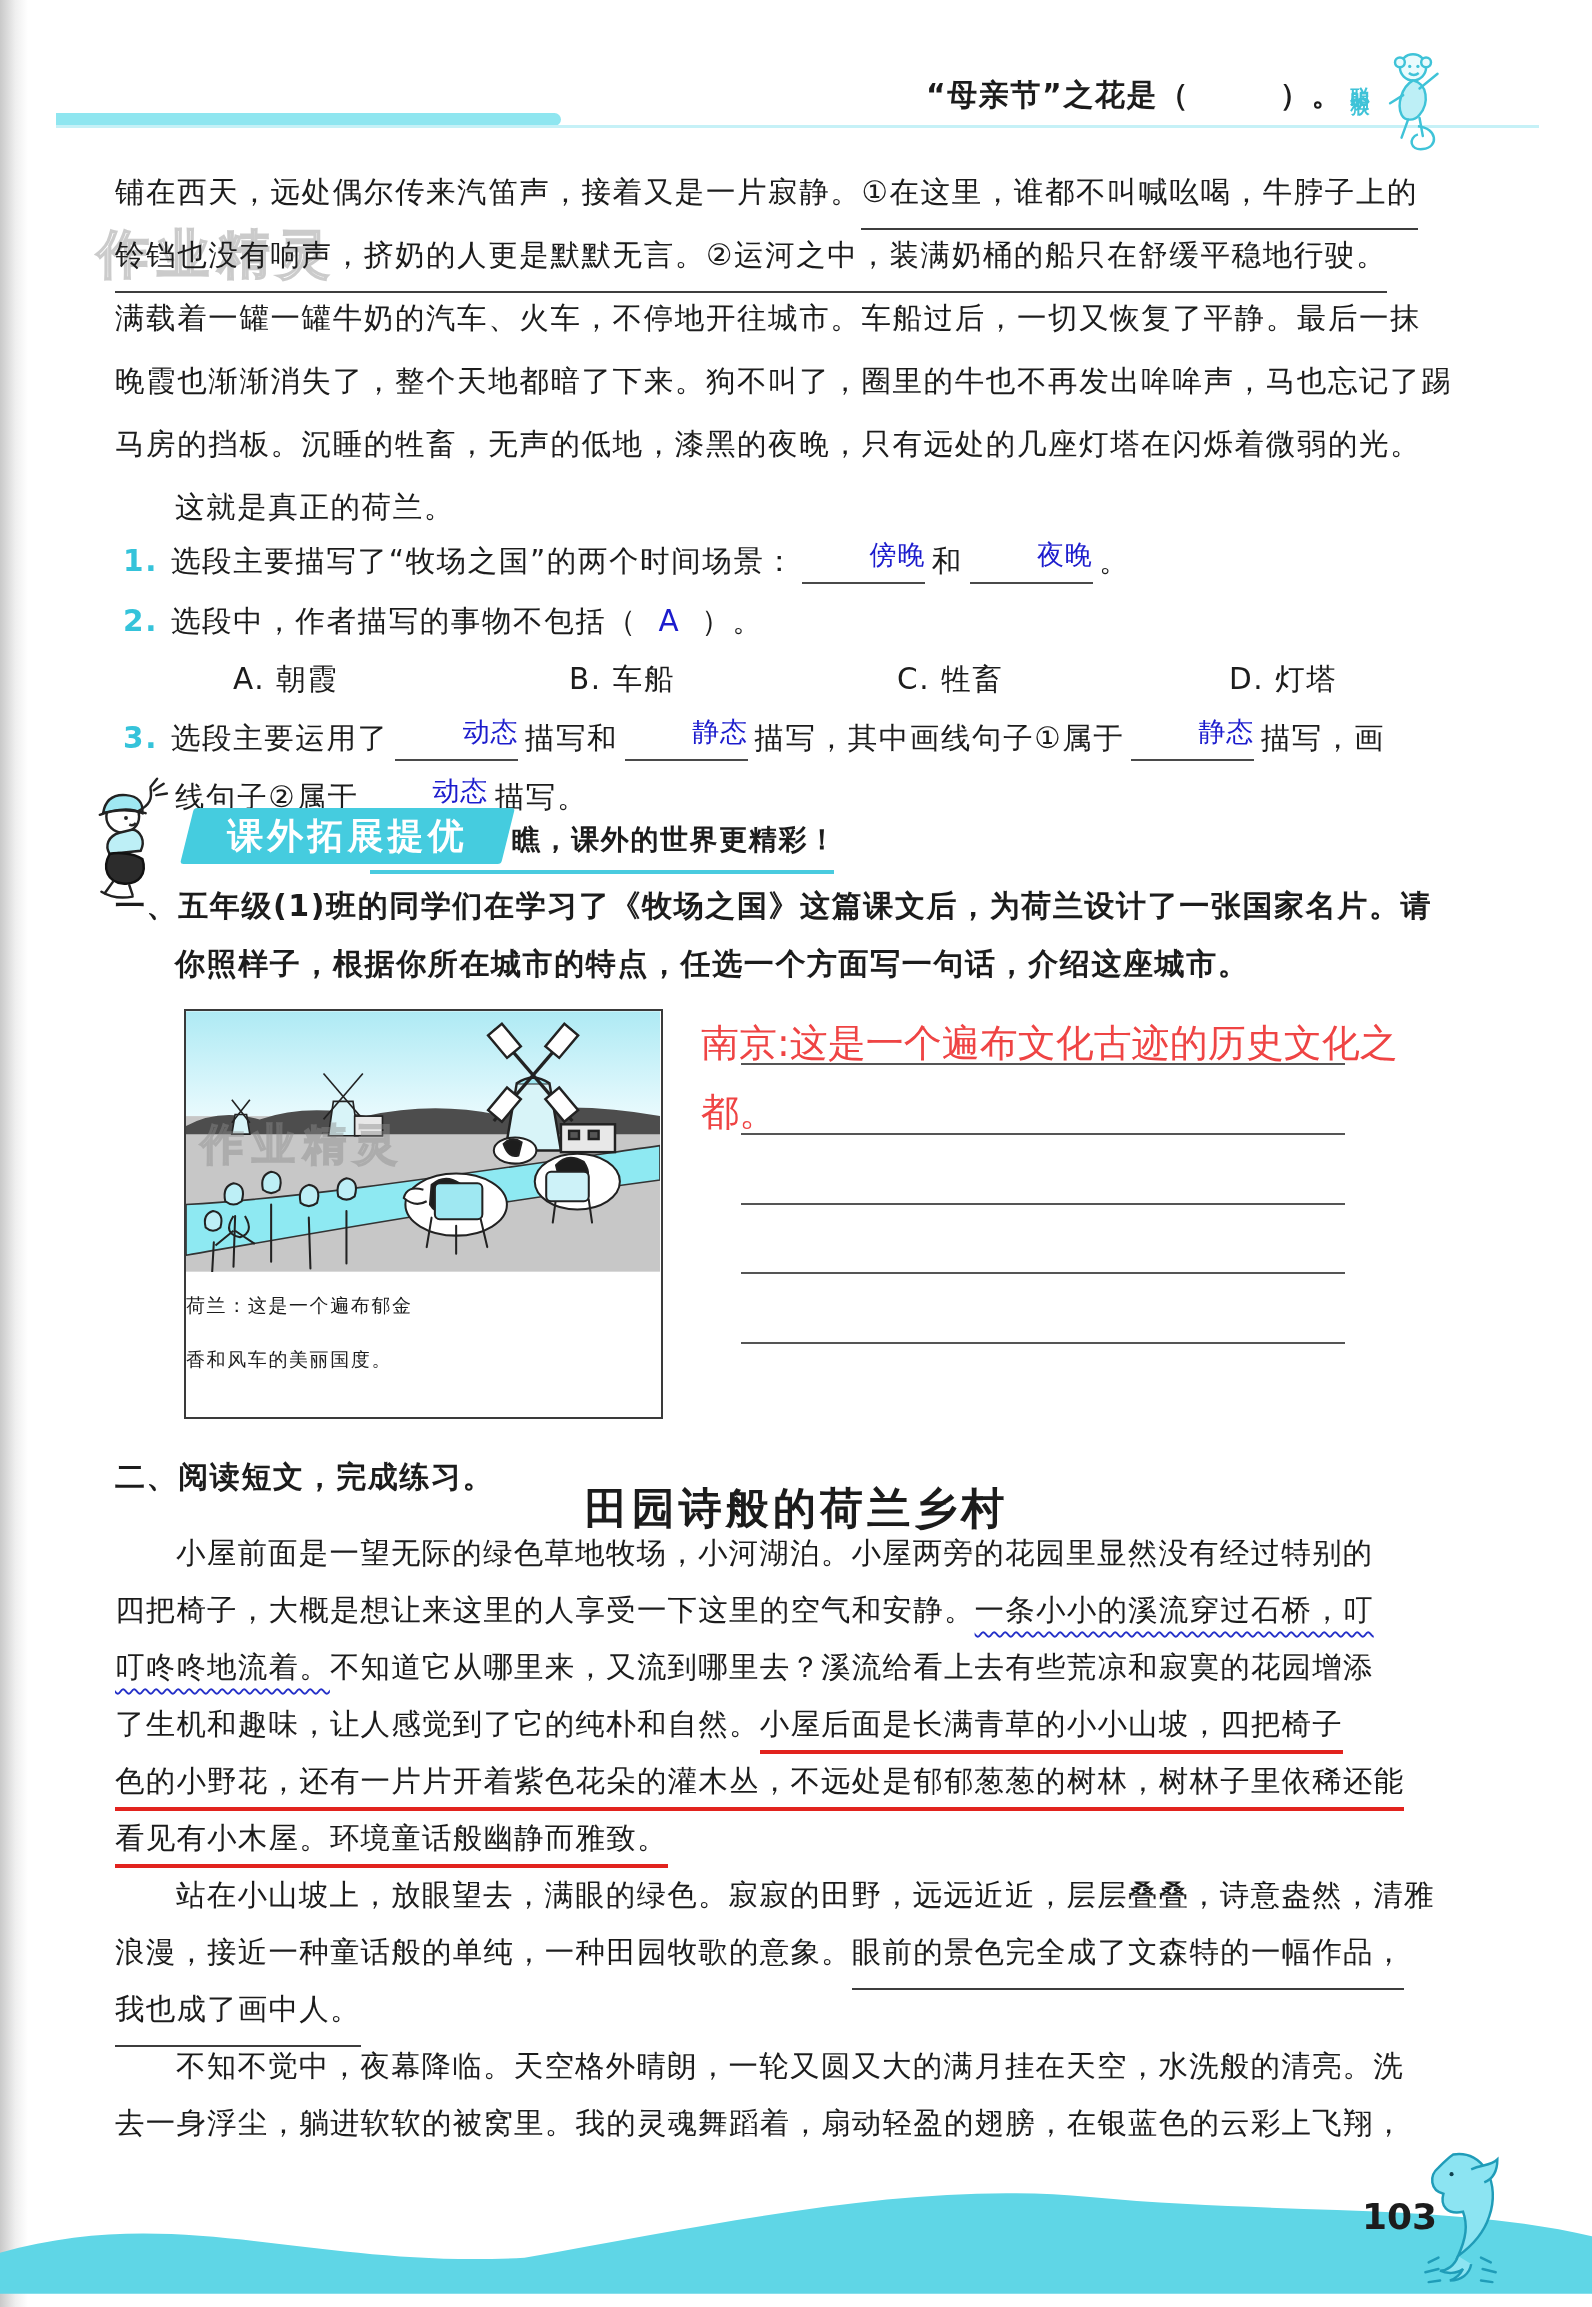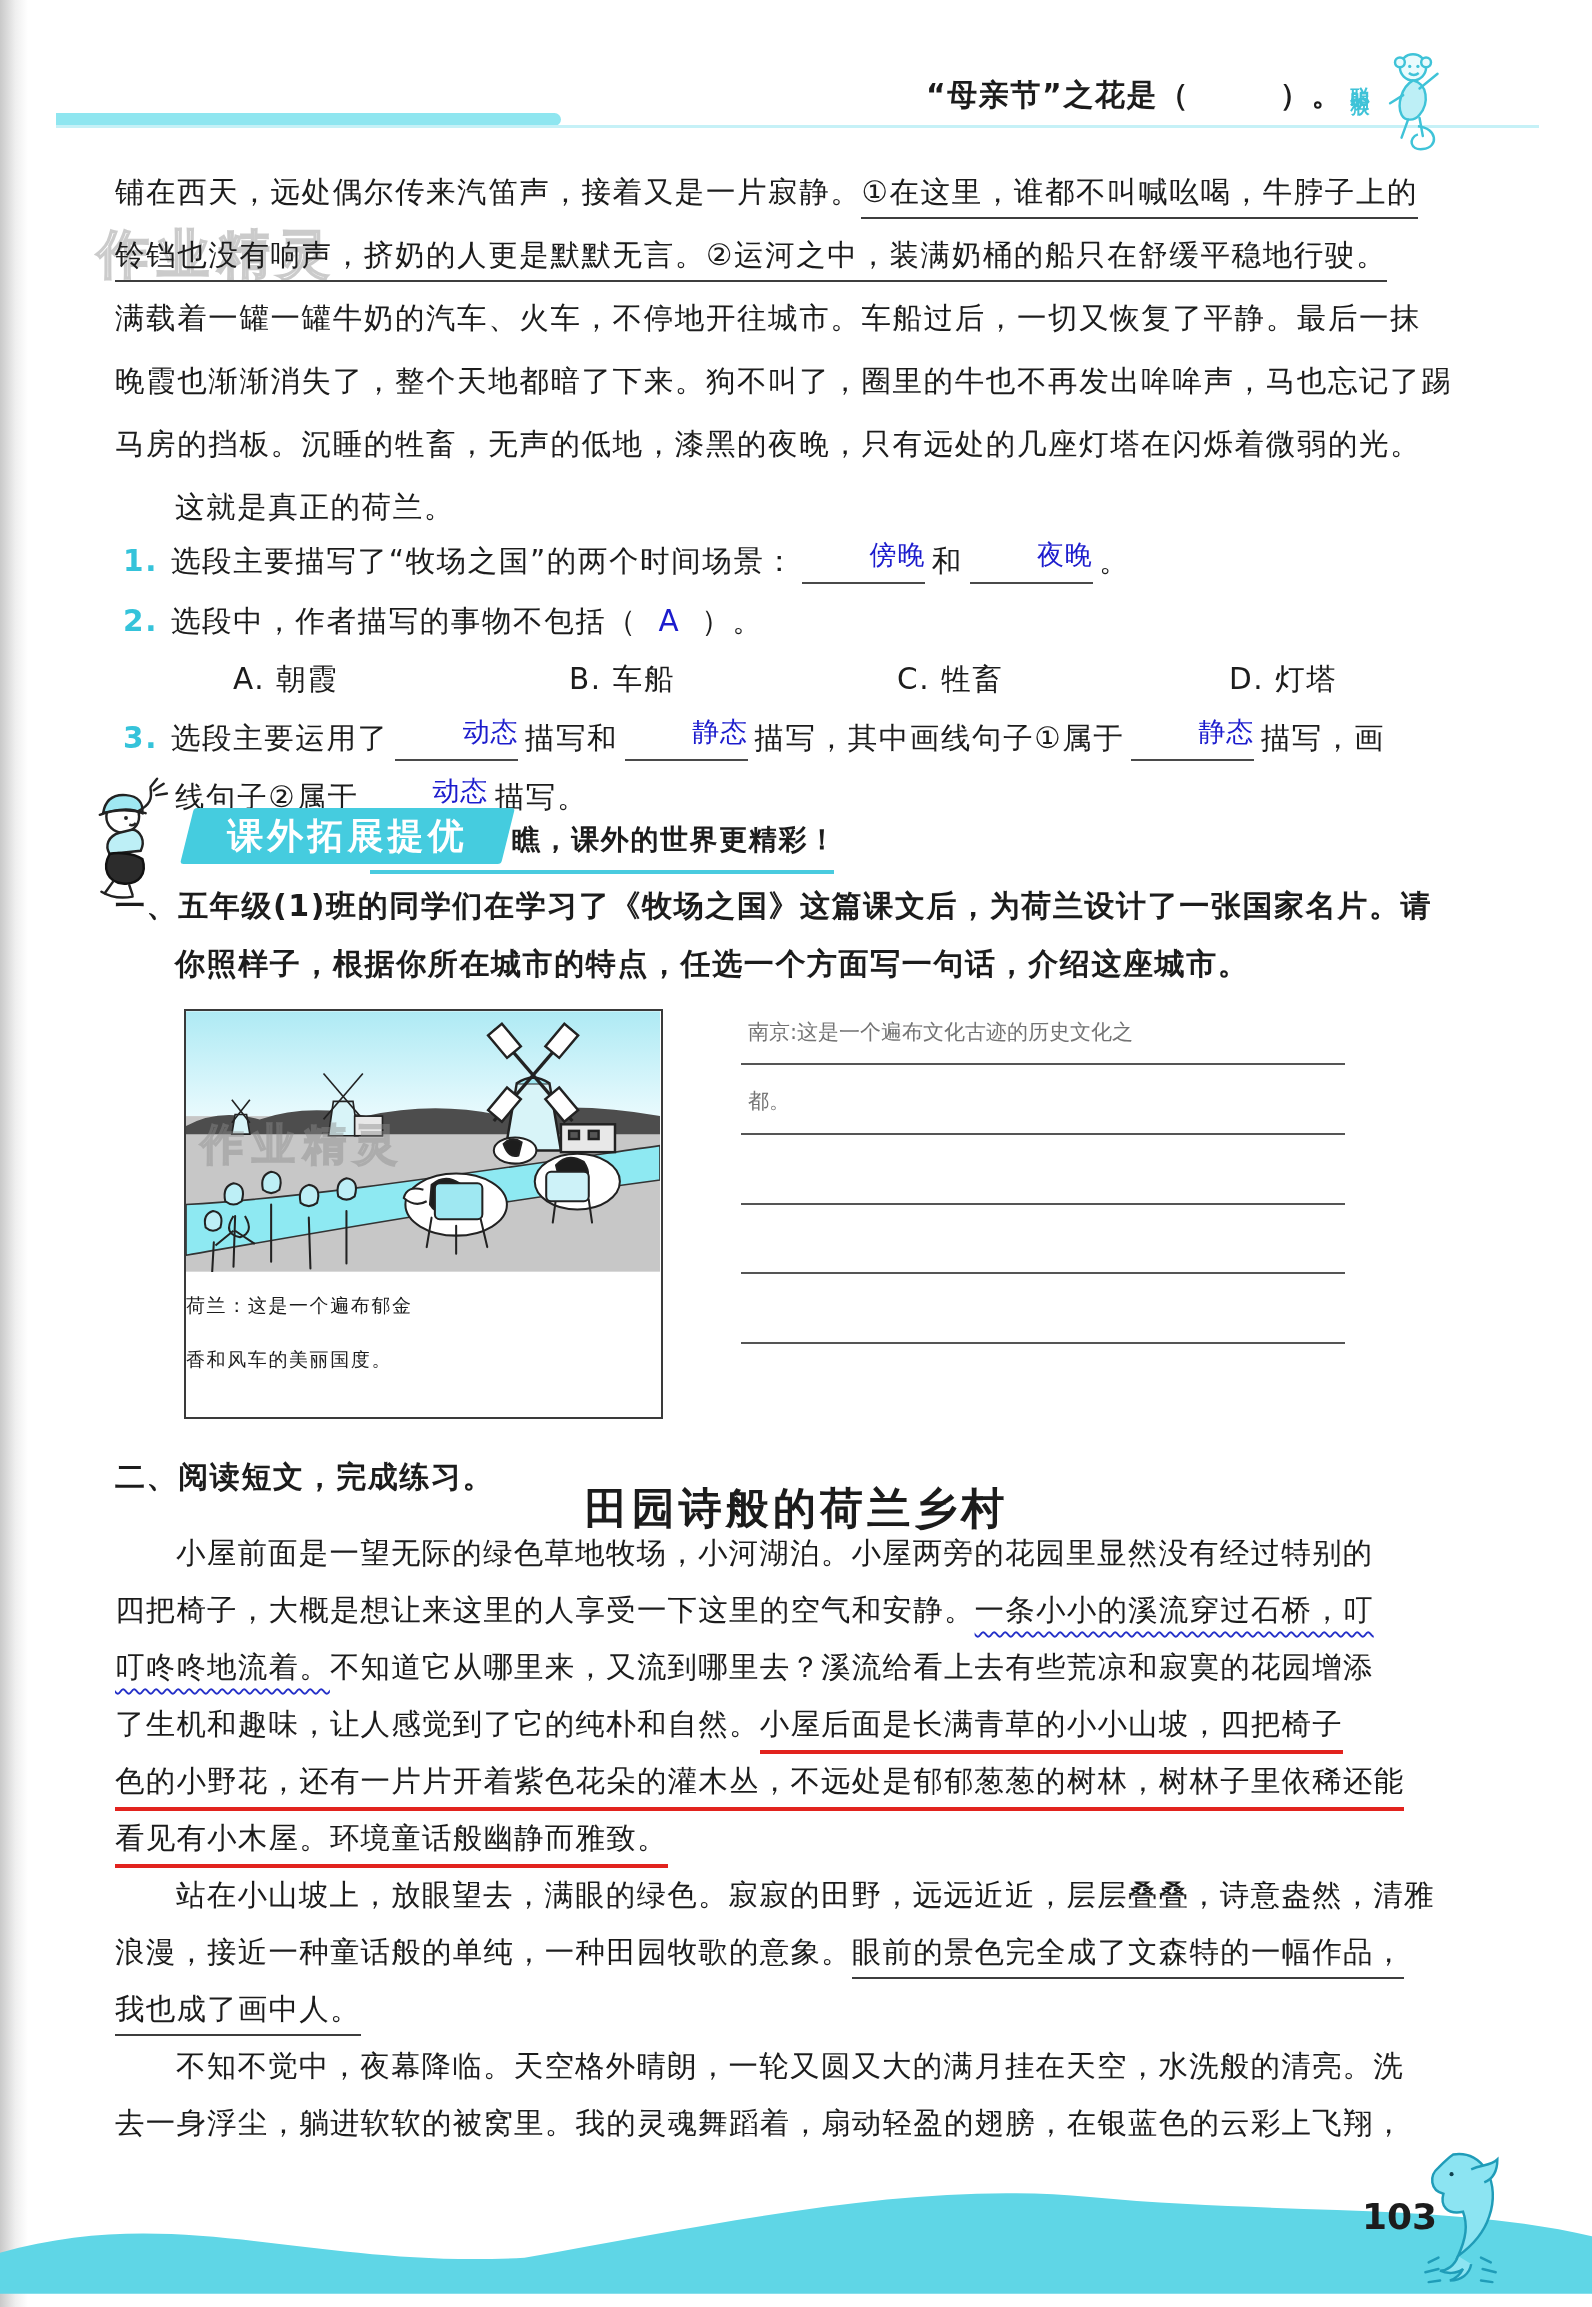--- a/index.html
+++ b/index.html
@@ -11,21 +11,21 @@
   .scan-edge{position:absolute;left:0;top:0;width:28px;height:2307px;
     background:linear-gradient(to right,#c9c9c9,#efefef 55%,#ffffff);}
   .cyan-bar{position:absolute;left:56px;top:113px;width:505px;height:13px;background:#8fe6f0;
     border-radius:0 11.5px 11.5px 0;}
   .cyan-rule{position:absolute;left:56px;top:125px;width:1483px;height:2.5px;background:#c6f1f7;}
   .hdr{font-size:30px;font-weight:600;letter-spacing:1.6px;}
   .hdr-blank{display:inline-block;width:90px;border-bottom:0;}
   .v-label{writing-mode:vertical-rl;text-orientation:upright;color:#3fc3d8;font-size:19px;
     font-weight:700;letter-spacing:4.9px;}
   .body-line{font-size:29.5px;letter-spacing:1.6px;line-height:41px;}
-  .ul{border-bottom:2.5px solid #3d3d3d;padding-bottom:8px;}
+  .ul{border-bottom:2.5px solid #3d3d3d;padding-bottom:19px;}
   .wavy{text-decoration:underline;text-decoration-style:wavy;text-decoration-color:#2430c8;
     text-decoration-thickness:2px;text-underline-offset:10.7px;}
   .redul{border-bottom:4.1px solid #e2231e;padding-bottom:9px;}
   .qnum{color:#35c3da;font-weight:700;margin-right:13px;}
   .fillblank{display:inline-block;min-width:123px;text-align:right;
     border-bottom:2.5px solid #4a4a4a;margin:0 6.6px;vertical-align:baseline;}
   .fillblank .ans{color:#1c1ccd;font-size:27px;position:relative;top:-6.6px;display:inline-block;
     letter-spacing:0.8px;}
   .blueA{color:#1c1ccd;margin:0 21px;}
   .opt{position:absolute;font-size:29.5px;letter-spacing:1.6px;}
@@ -33,21 +33,21 @@
     transform:skewX(-14deg);border-radius:3.3px;}
   .banner-shape .t{display:block;transform:skewX(14deg);color:#ffffff;font-weight:800;
     font-size:36px;letter-spacing:4.1px;text-align:center;line-height:56px;}
   .tagline{font-size:28px;font-weight:600;letter-spacing:1.6px;}
   .tag-underline{position:absolute;left:370px;top:870px;width:464px;height:4.1px;background:#49cbdf;}
   .secline{font-size:30px;font-weight:700;letter-spacing:1.6px;}
   .card{position:absolute;left:184px;top:1009px;width:479px;height:410px;border:2.5px solid #3a3a3a;
     background:#ffffff;box-sizing:border-box;}
   .caption{position:absolute;left:0;width:100%;text-align:left;font-size:19px;letter-spacing:1.6px;font-family:Liberation Mono, monospace;}
   .ans-line{position:absolute;left:741px;width:604px;height:1.6px;background:#555555;}
-  .blue-hand{position:absolute;left:748px;color:#737373;font-size:21px;letter-spacing:0px;
+  .blue-hand{position:absolute;left:701px;color:#ef4444;font-size:38px;letter-spacing:0px;
     white-space:nowrap;}
   .doc-title{position:absolute;left:0;top:1480px;width:1593px;text-align:center;font-size:43px;
     font-weight:900;letter-spacing:4.1px;}
   .p2line{height:57px;font-size:29.5px;letter-spacing:1.2px;white-space:nowrap;}
   .indent{padding-left:61px;}
   .watermark{position:absolute;font-weight:800;color:transparent;-webkit-text-stroke:1.6px rgba(140,140,140,0.45);
     letter-spacing:8.2px;pointer-events:none;text-align:right;}
   .pagenum{position:absolute;left:1362px;top:2196px;font-size:36px;font-weight:600;}
   svg{display:block;}
 </style>

